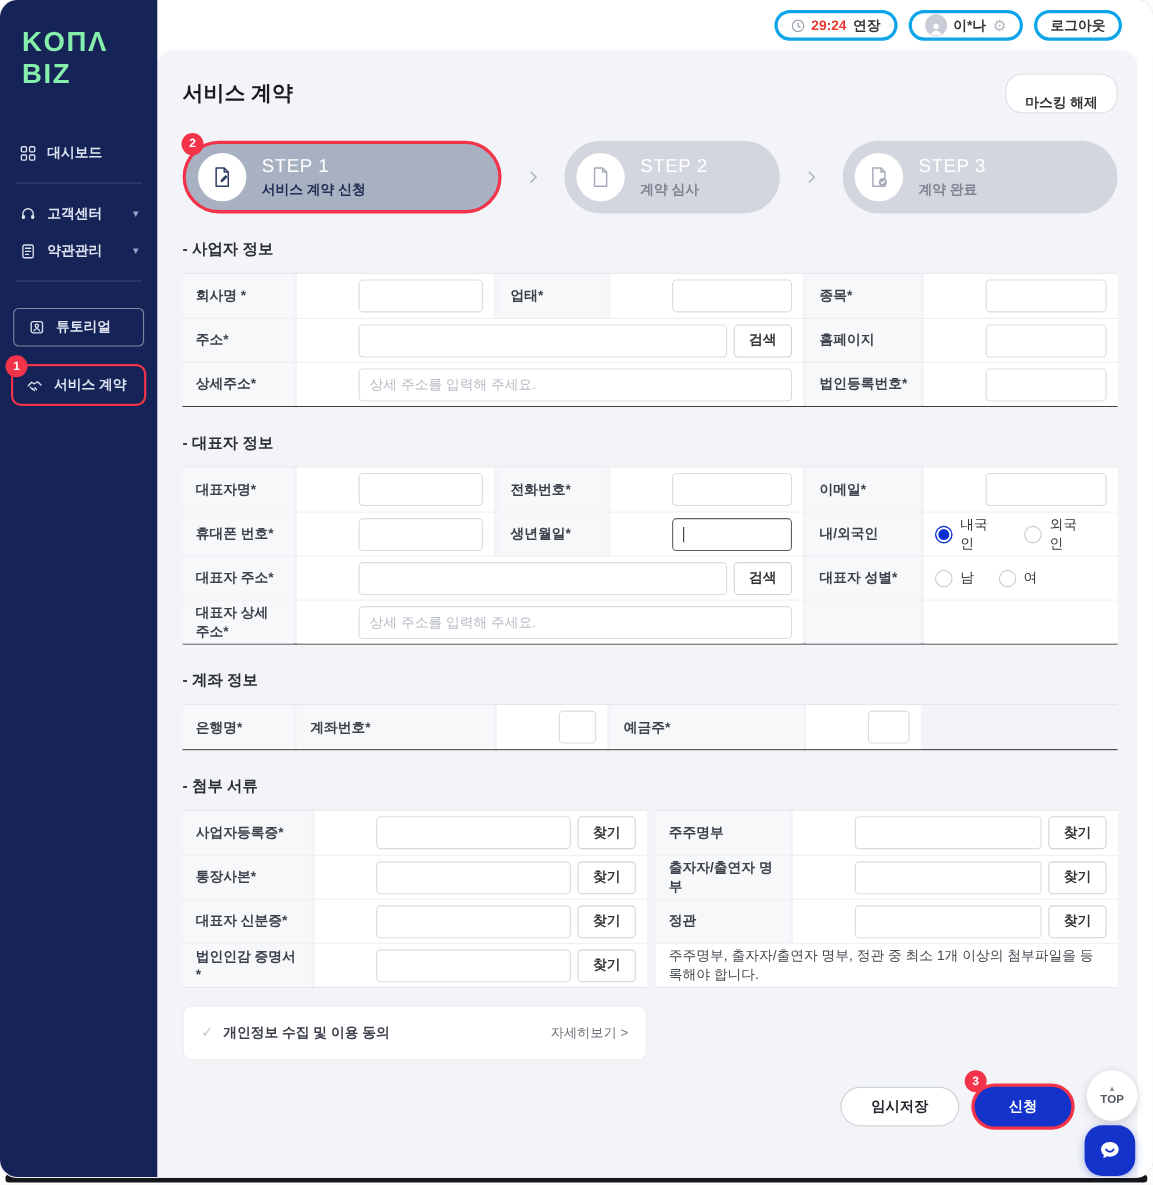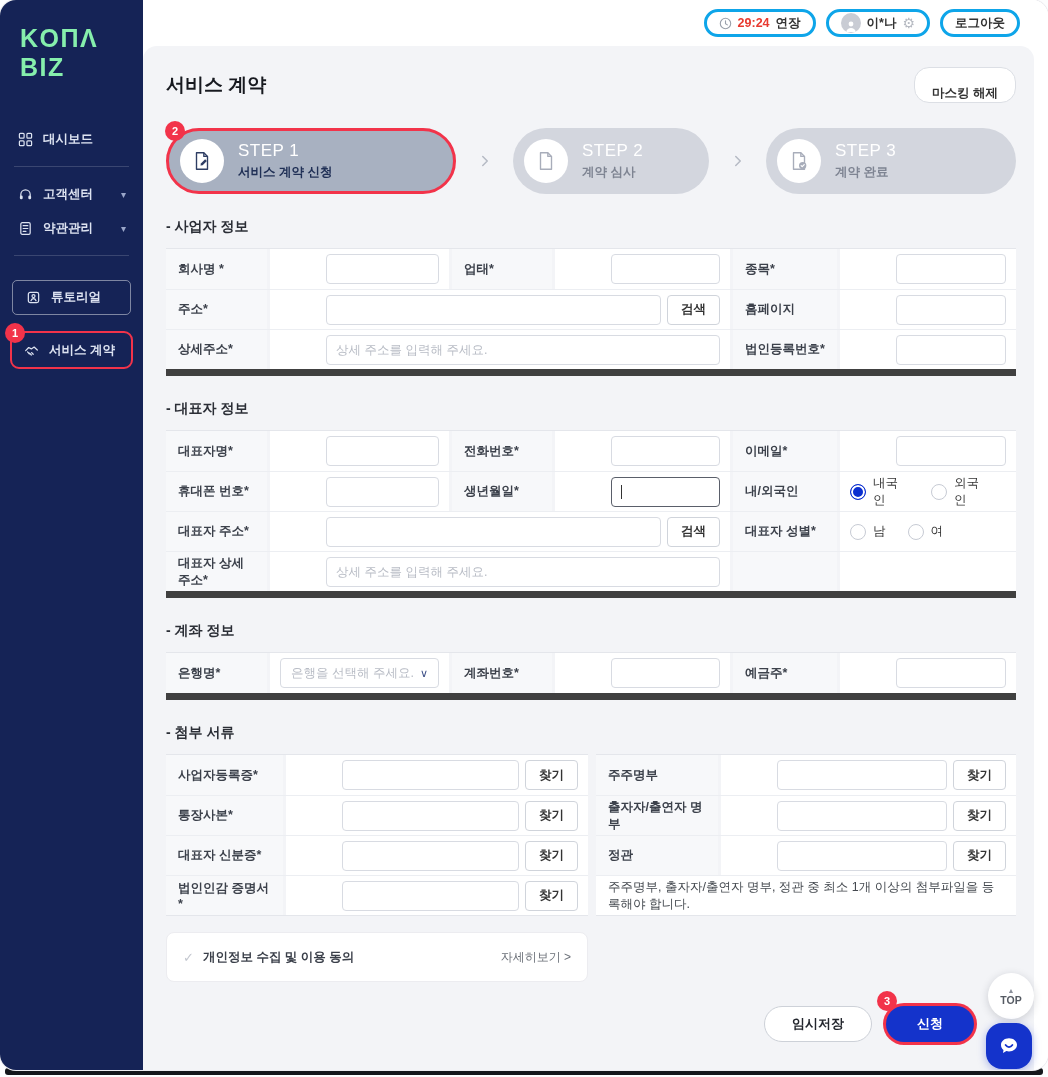--- a/index.html
+++ b/index.html
@@ -94,21 +94,21 @@
   .step-1 .step-sub { color:#203056; }
   .step-1 .badge { top:-10px; left:-4px; }
   .step-2 { width:196px; background:#d3d6de; }
   .step-3 { width:250px; background:#d3d6de; }
   .step-2 .step-sub, .step-3 .step-sub { color:#7e8492; }
   .step-chev { color:#b5bac4; display:flex; }
   .step-chev svg { width:18px; height:18px; }
 
   
   .sec-title { margin:24px 0 12px; font-size:14px; font-weight:700; color:#2b2e36; }
-  .ftable { border-top:1px solid #e4e6eb; border-bottom:7px solid #404040; }
+  .ftable { border-top:1px solid #e4e6eb; border-bottom:1px solid #404040; }
   .frow {
     display:grid; grid-template-columns:101px 179px 100px 175px 104px 176px;
     column-gap:3px; height:40px;
   }
   .frow + .frow { border-top:1px solid #eceef2; }
   .lcell {
     background:#f7f8fa; display:flex; align-items:center; padding:0 12px;
     font-size:12.5px; font-weight:600; color:#3c414b;
   }
   .fcell { background:#fff; display:flex; align-items:center; gap:6px; padding:0 10px; min-width:0; }
@@ -463,26 +463,20 @@
           </div>
           <div class="lcell"></div>
           <div class="fcell"></div>
         </div>
       </div>
 
       <div class="sec-title">- 계좌 정보</div>
       <div class="ftable">
         <div class="frow">
           <div class="lcell">은행명*</div>
-          <div class="fcell">
-            <div class="select">
-              <span>은행을 선택해 주세요.</span>
-              <span class="sel-chev">∨</span>
-            </div>
-          </div>
           <div class="lcell">계좌번호*</div>
           <div class="fcell">
               <input class="inp" style="">
             </div>
           <div class="lcell">예금주*</div>
           <div class="fcell">
               <input class="inp" style="">
             </div>
         </div>
       </div>

